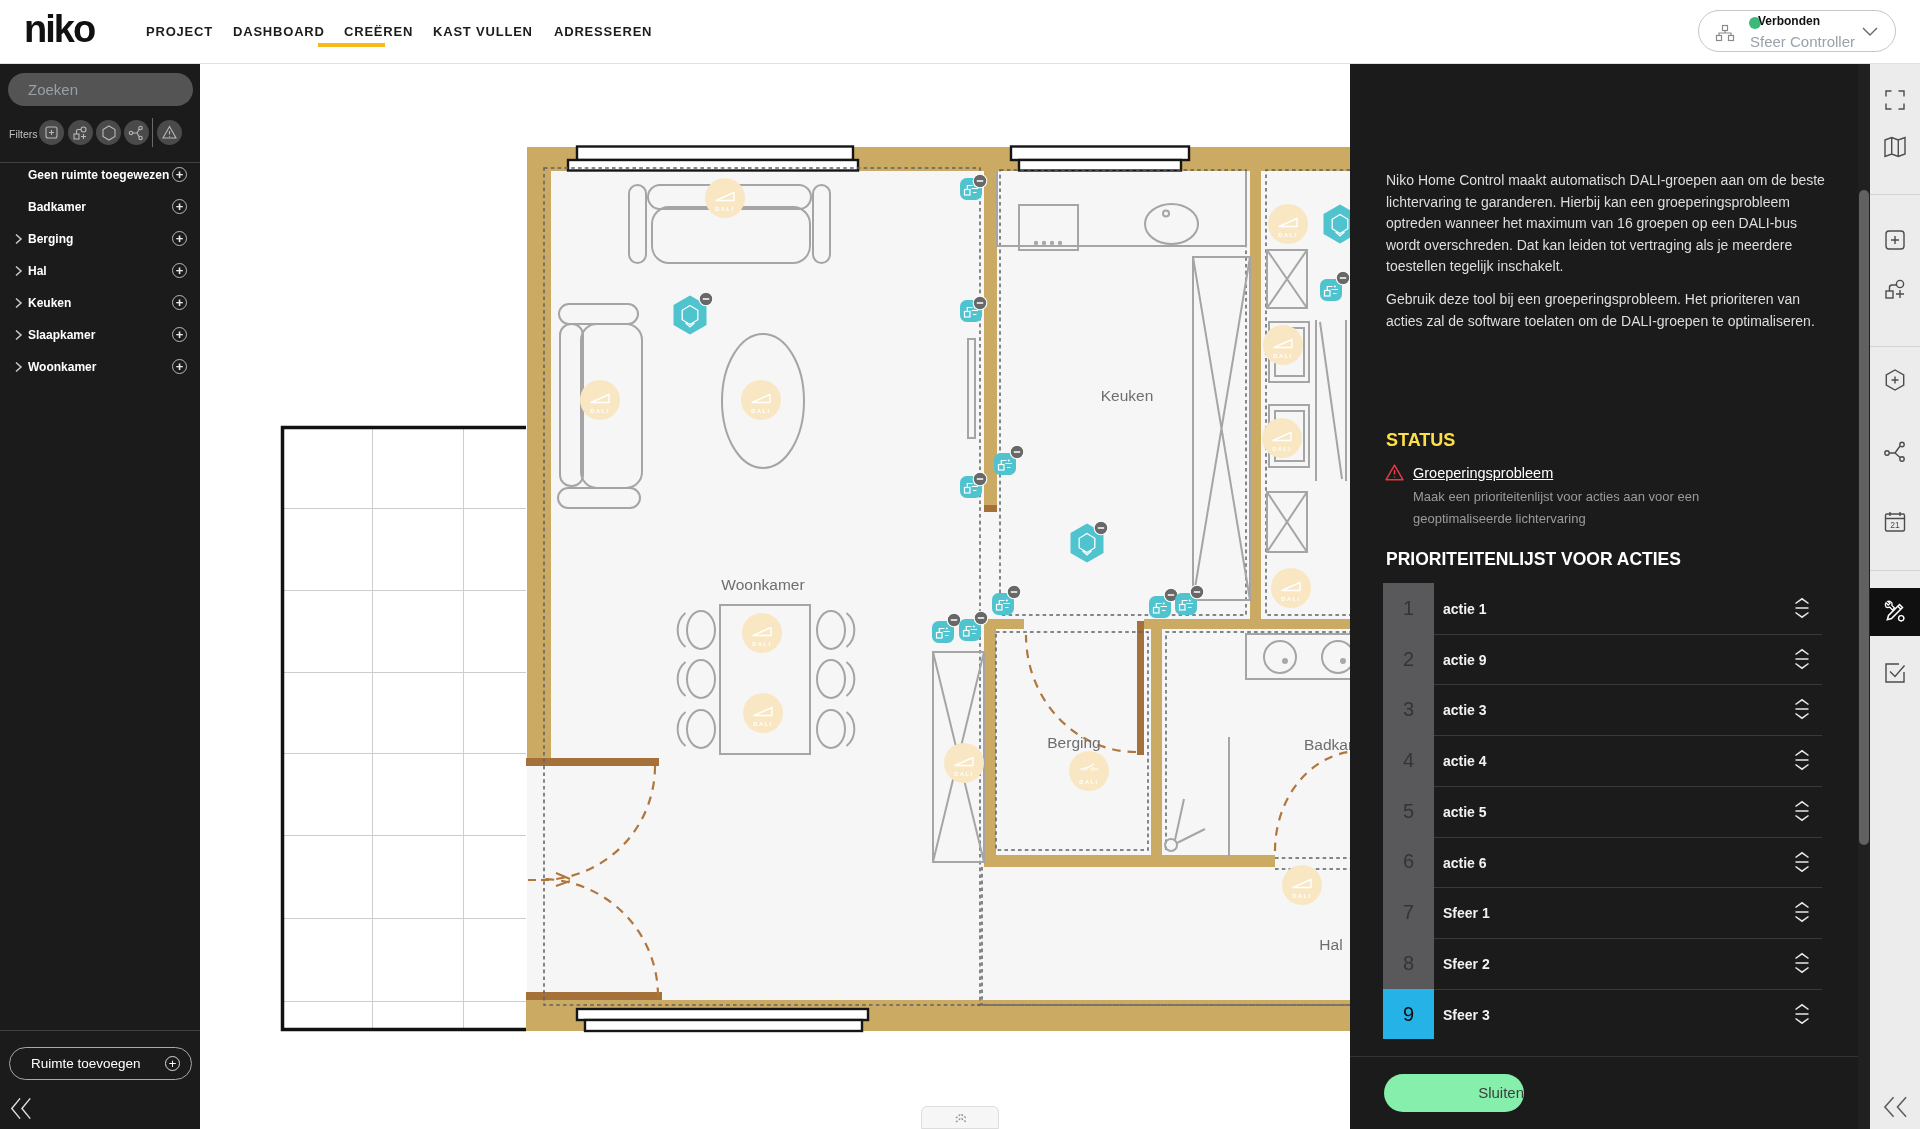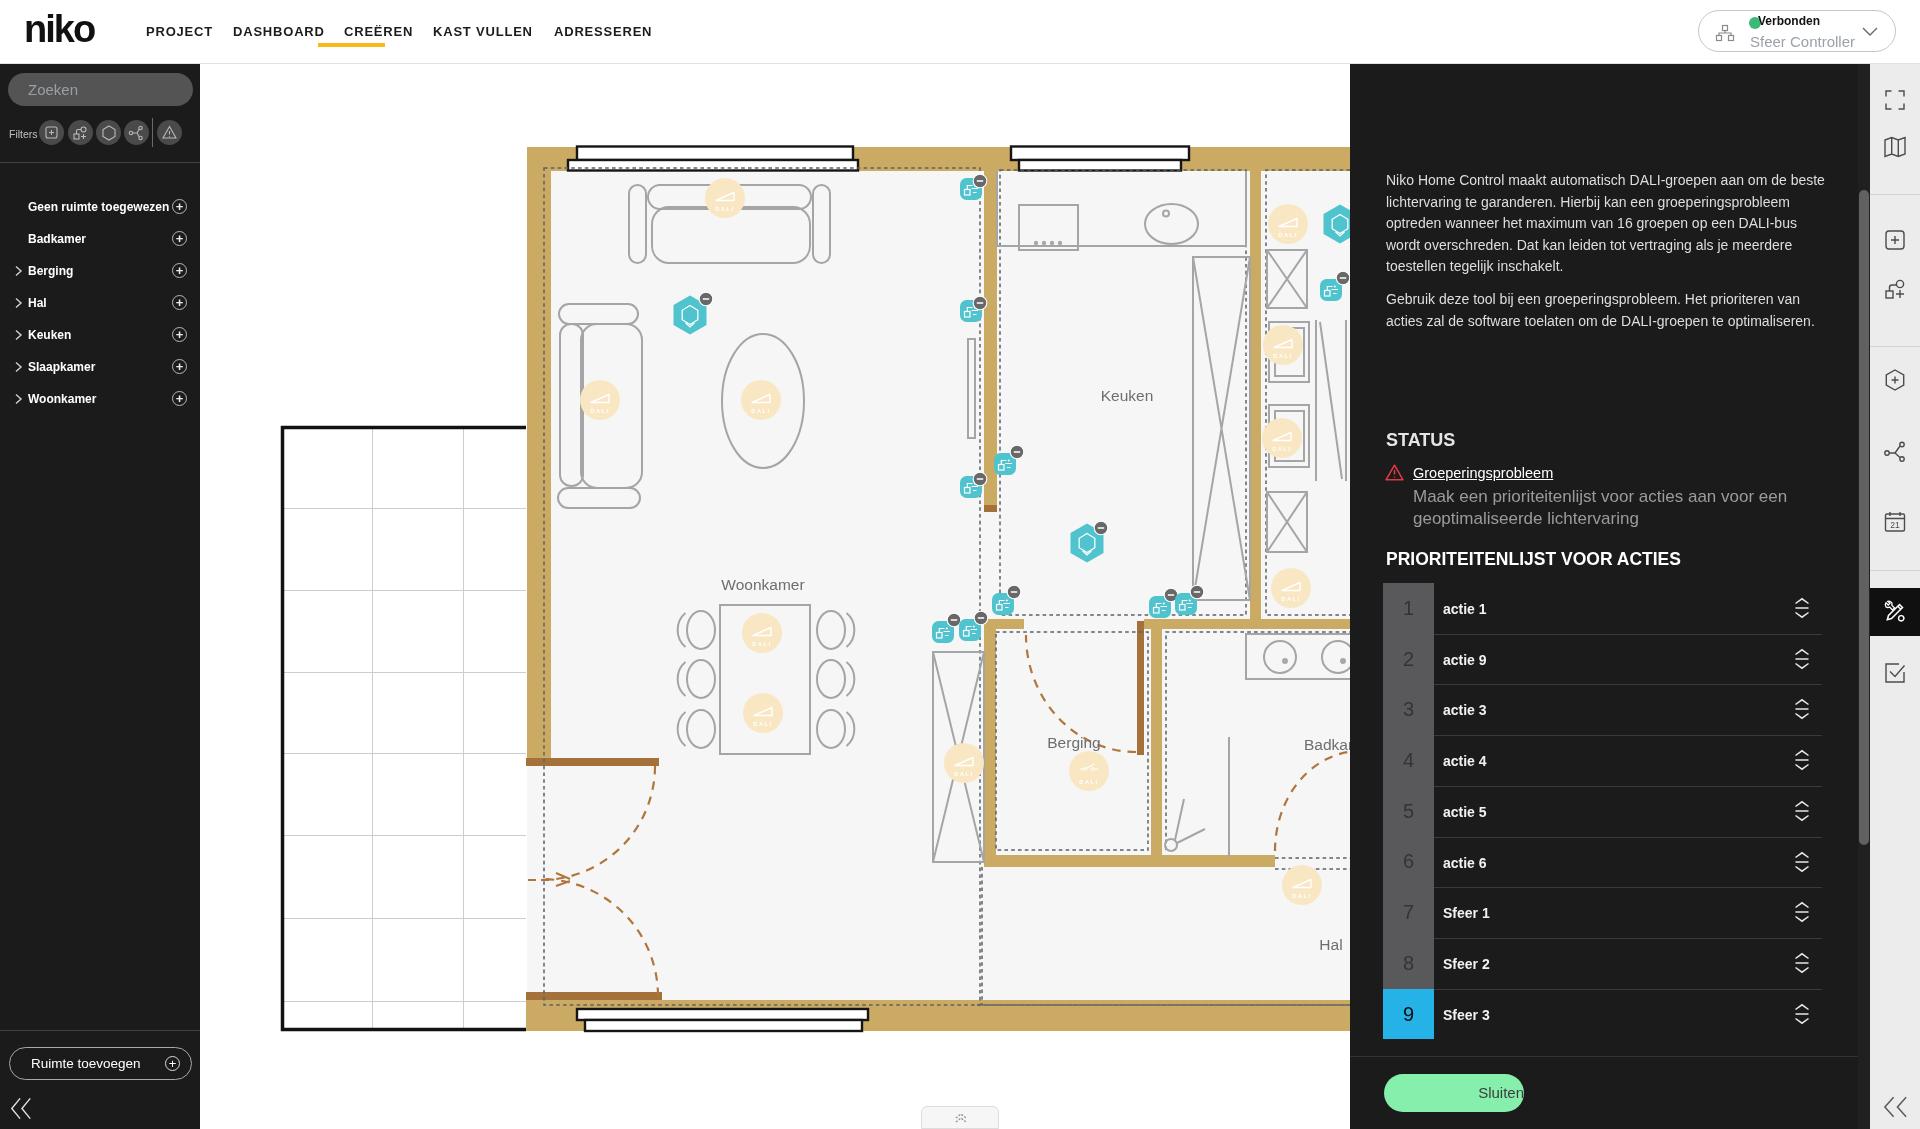--- a/index.html
+++ b/index.html
@@ -15,41 +15,41 @@
     letter-spacing:0.8px;padding-left:26px; }
   .navu { position:absolute; height:4px; background:#f8ba17; }
   .ctrlpill { position:absolute; left:1698px; top:10px; width:198px; height:42px;
     border:1px solid #c6c6c6; border-radius:21px; }
   
   #sidebar { position:absolute; left:0; top:64px; width:200px; height:1065px; background:#1b1b1b; z-index:4; }
   .search { position:absolute; left:8px; top:9px; width:185px; height:33px; border-radius:17px;
     background:#545454; color:#98a0a6; font-size:15px; line-height:33px; padding-left:20px; }
   .fcirc { position:absolute; width:25px; height:25px; border-radius:50%; background:#4a4a4b; }
   .roomrow { position:absolute; left:0; width:200px; height:32px; color:#fff; font-size:12px;
-    font-weight:700; line-height:32px;margin-top:32px; }
+    font-weight:700; line-height:32px; }
   .roomrow .nm { position:absolute; left:28px; }
   .chev { position:absolute; left:11px; top:9px; width:14px; height:14px; }
   .pluscirc { position:absolute; left:172px; top:8px; width:15px; height:15px; border-radius:50%;
     border:1px solid #b9b9b9; color:#e8e8e8; font-size:13px; line-height:13px; text-align:center; }
   
   #canvas { position:absolute; left:200px; top:64px; width:1150px; height:1065px; background:#fff;
     overflow:hidden; }
   
   #panel { position:absolute; left:1350px; top:64px; width:508px; height:1065px; background:#1b1b1b;
     color:#e3e3e3; z-index:6; }
   #panel .phead { position:absolute; left:0; top:0; width:508px; height:85px;
     border-bottom:1px solid #404040; }
   #panel .ptitle { position:absolute; left:82px; top:34px; font-size:16px; font-weight:700;
     letter-spacing:3.4px; color:#fff; white-space:nowrap; }
   #panel p { position:absolute; left:36px; width:480px; font-size:14px; line-height:21.5px;
     color:#dedede; }
-  .h-status { position:absolute; left:36px; font-size:18px; font-weight:700; color:#e5e5e5; }
+  .h-status { position:absolute; left:36px; font-size:18px; font-weight:700; color:#fde047; }
   .h-prior { position:absolute; left:36px; font-size:17.5px; font-weight:700; color:#fff; }
   .grp { position:absolute; left:63px; font-size:14.5px; color:#fff; text-decoration:underline; }
-  .grpsub { position:absolute; left:63px; font-size:17px; line-height:21.5px; color:#9b9b9b; }
+  .grpsub { position:absolute; left:63px; font-size:13px; line-height:21.5px; color:#9b9b9b; }
   .numcol { position:absolute; left:33px; width:51px; background:#59595c; }
   .numcell { width:51px; height:50.7px; text-align:center; font-size:20px; color:#343436;
     line-height:50.7px; }
   .rowlab { position:absolute; left:93px; font-size:14px; font-weight:700; color:#f2f2f2; }
   .rowsep { position:absolute; left:84px; width:388px; height:1px; background:#3a3a3a; }
   .sorticon { position:absolute; left:440px; width:24px; height:24px; }
   .sluiten { position:absolute; left:34px; top:1010px; width:140px; height:38px; background:#86efac;
     border-radius:19px; color:#3d3d3d; font-size:15px; text-align:right; line-height:38px; }
   
   #pscroll { position:absolute; left:1858px; top:64px; width:12px; height:1065px; background:#202020; z-index:6; }

